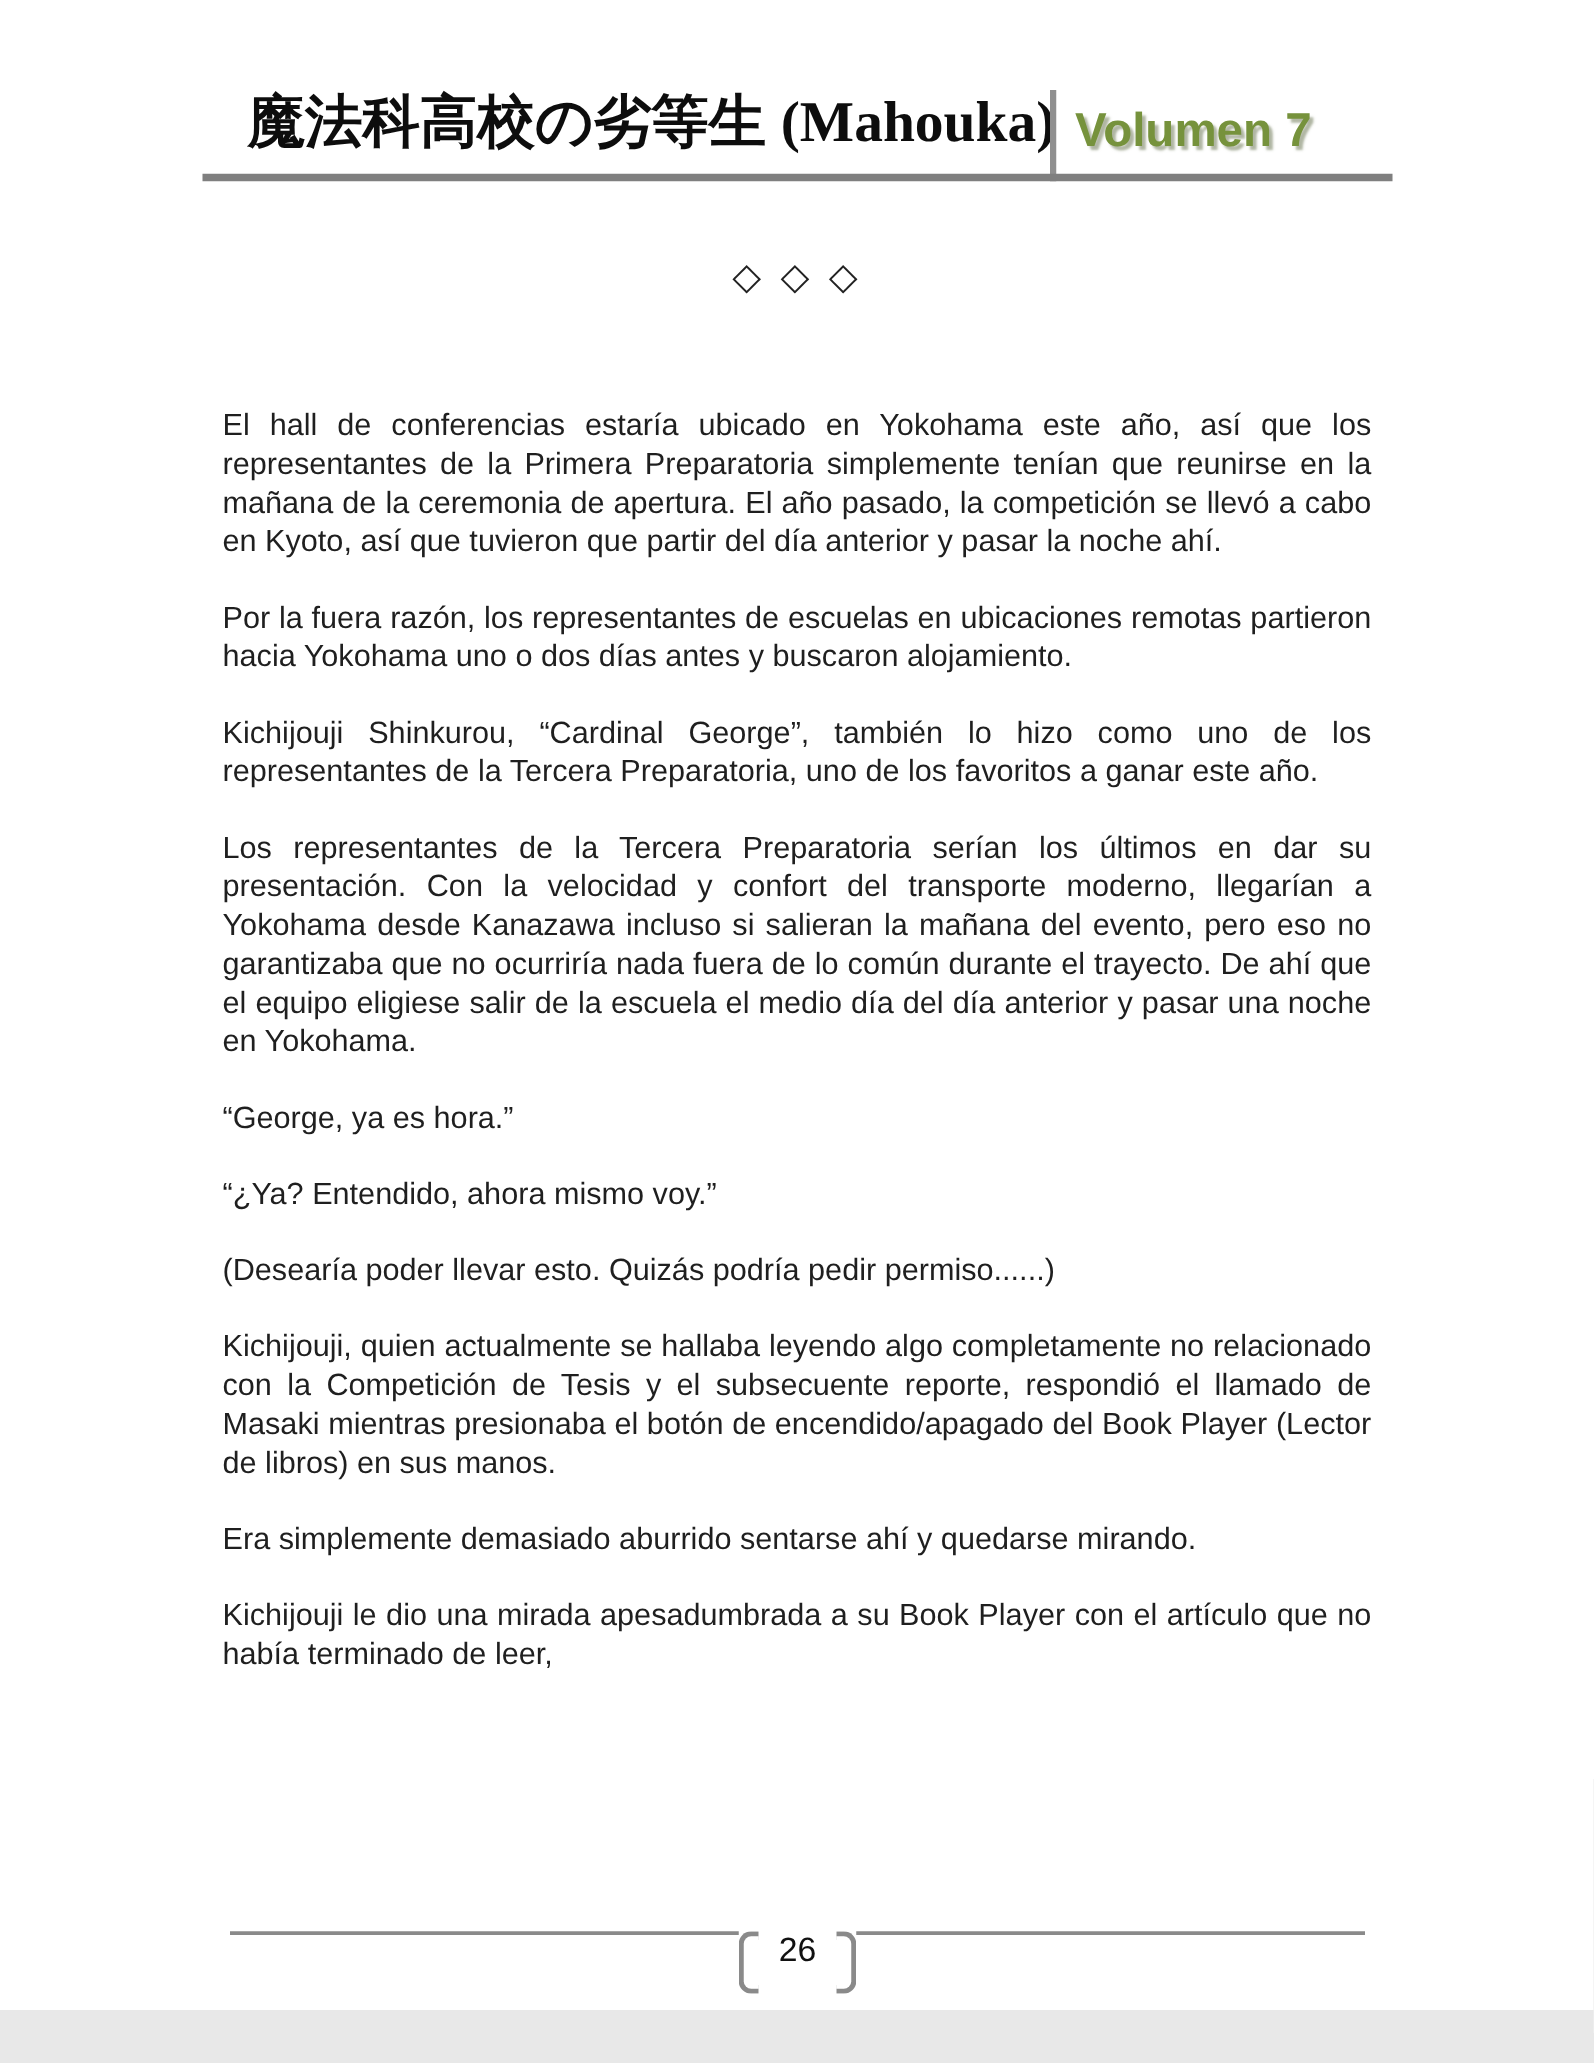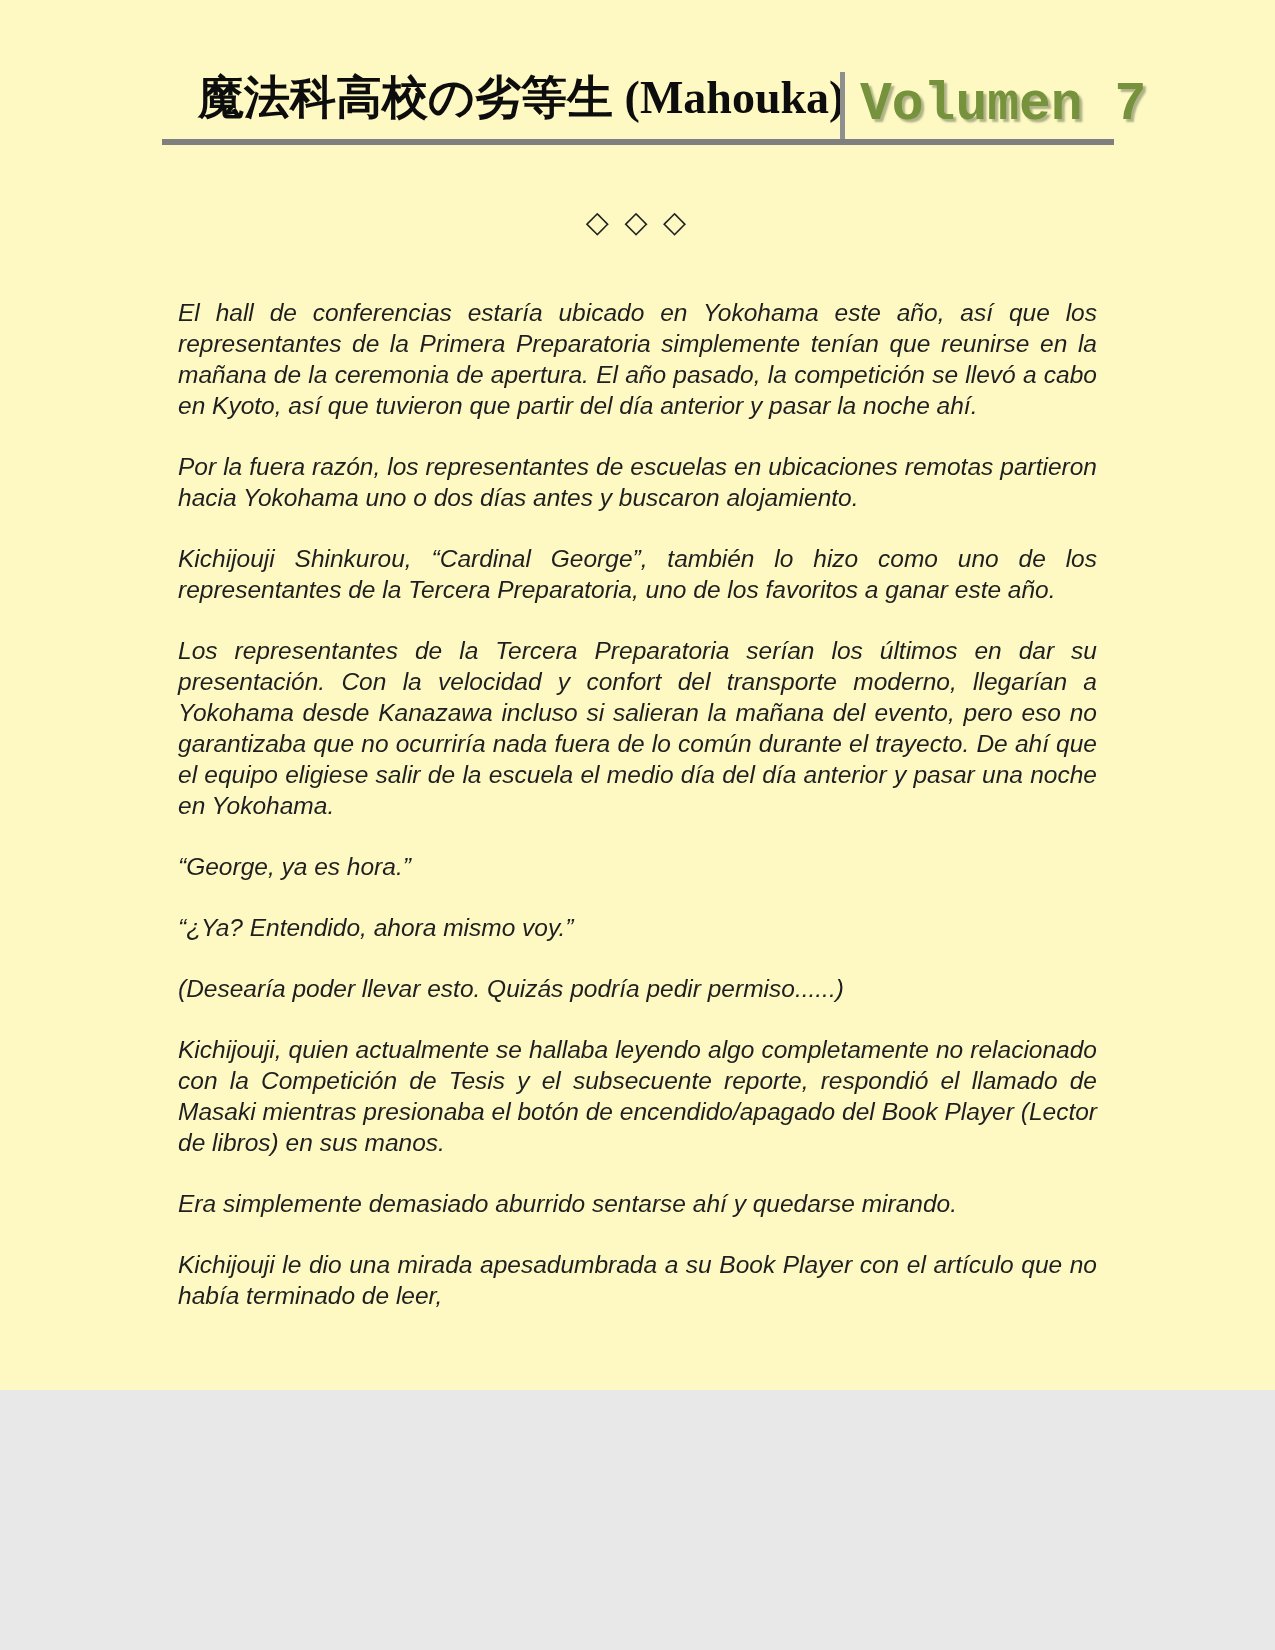--- a/index.html
+++ b/index.html
@@ -1,21 +1,21 @@
 <!DOCTYPE html>
 <html><head>
 <meta charset="utf-8">
 <style>
   html, body { margin: 0; padding: 0; background: #e8e8e8; }
   .page {
     position: relative;
     width: 1275px;
-    height: 1390px;
+    height: 1608px;
     margin: 0 auto;
-    background: #fef9c3;
+    background: #ffffff;
     overflow: hidden;
     font-family: "Liberation Sans", "DejaVu Sans", sans-serif;
   }
 
   
   .doc-title {
     position: absolute;
     left: 198px;
     top: 68px;
     font-family: "Liberation Serif", "DejaVu Serif", serif;
@@ -30,23 +30,23 @@
     left: 840px;
     top: 72px;
     width: 5px;
     height: 73px;
     background: #8f8f8f;
   }
   .volume-label {
     position: absolute;
     left: 860px;
     top: 80px;
-    font-family: Liberation Mono, monospace;
+    font-family: Liberation Sans, sans-serif;
     font-weight: bold;
-    font-size: 53px;
+    font-size: 38px;
     line-height: 50px;
     white-space: nowrap;
     text-shadow: 3px 3px 2px rgba(110, 120, 85, 0.55);
   }
   .header-rule {
     position: absolute;
     left: 162px;
     top: 139px;
     width: 952px;
     height: 6px;
@@ -63,21 +63,21 @@
   .ornament {
     margin-top: 203px;
     height: 38px;
     text-align: center;
     font-family: "DejaVu Sans", sans-serif;
     font-size: 30px;
     line-height: 38px;
     letter-spacing: 3px;
     color: #222222;
   }
-  .paragraphs { margin-top: 56px; font-style: italic; }
+  .paragraphs { margin-top: 84px; }
   .paragraphs p {
     margin: 0 0 30px 0;
     font-size: 24.5px;
     line-height: 31px;
     color: #1f1f1f;
     text-align: justify;
   }
 
   
   .footer {

